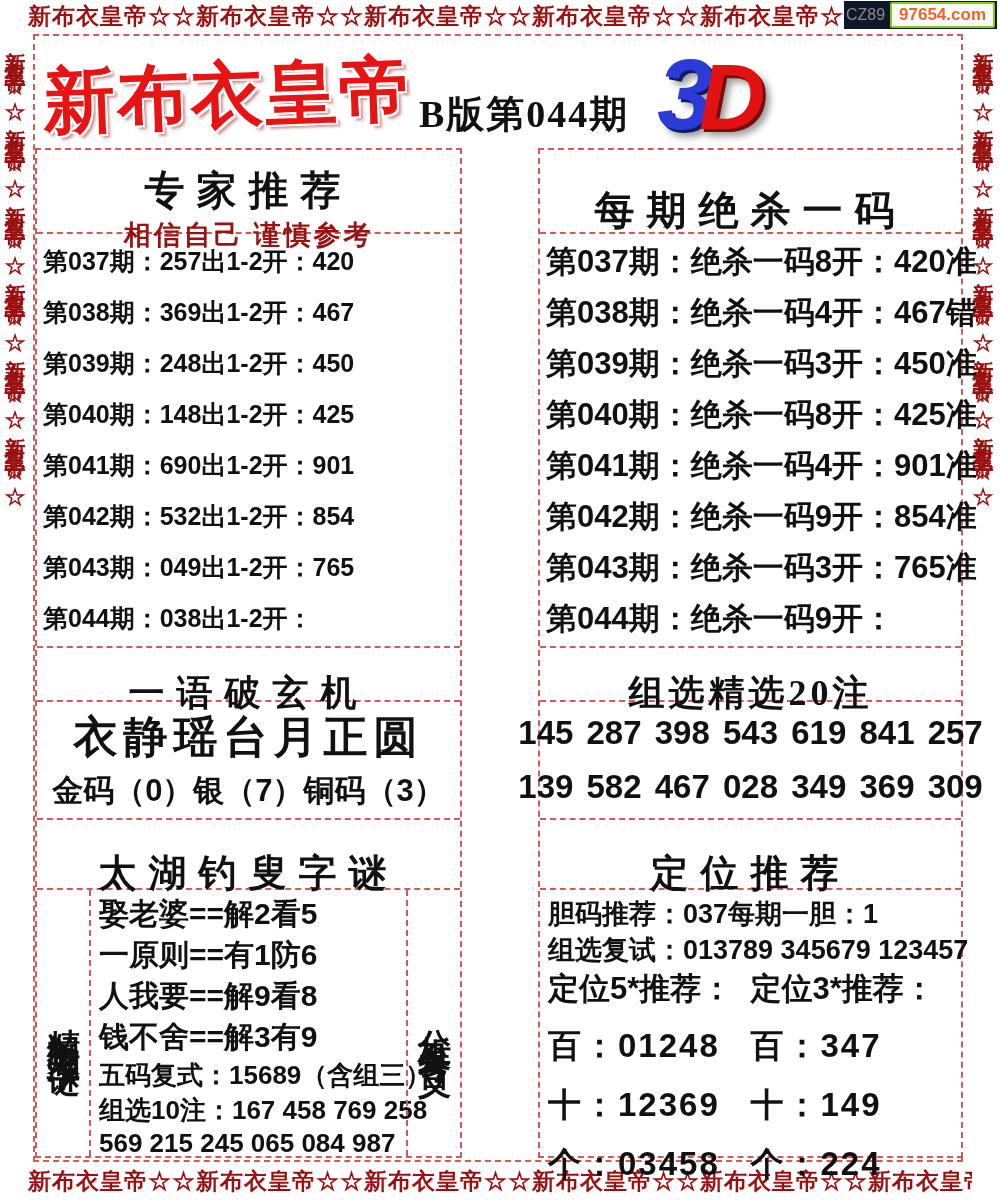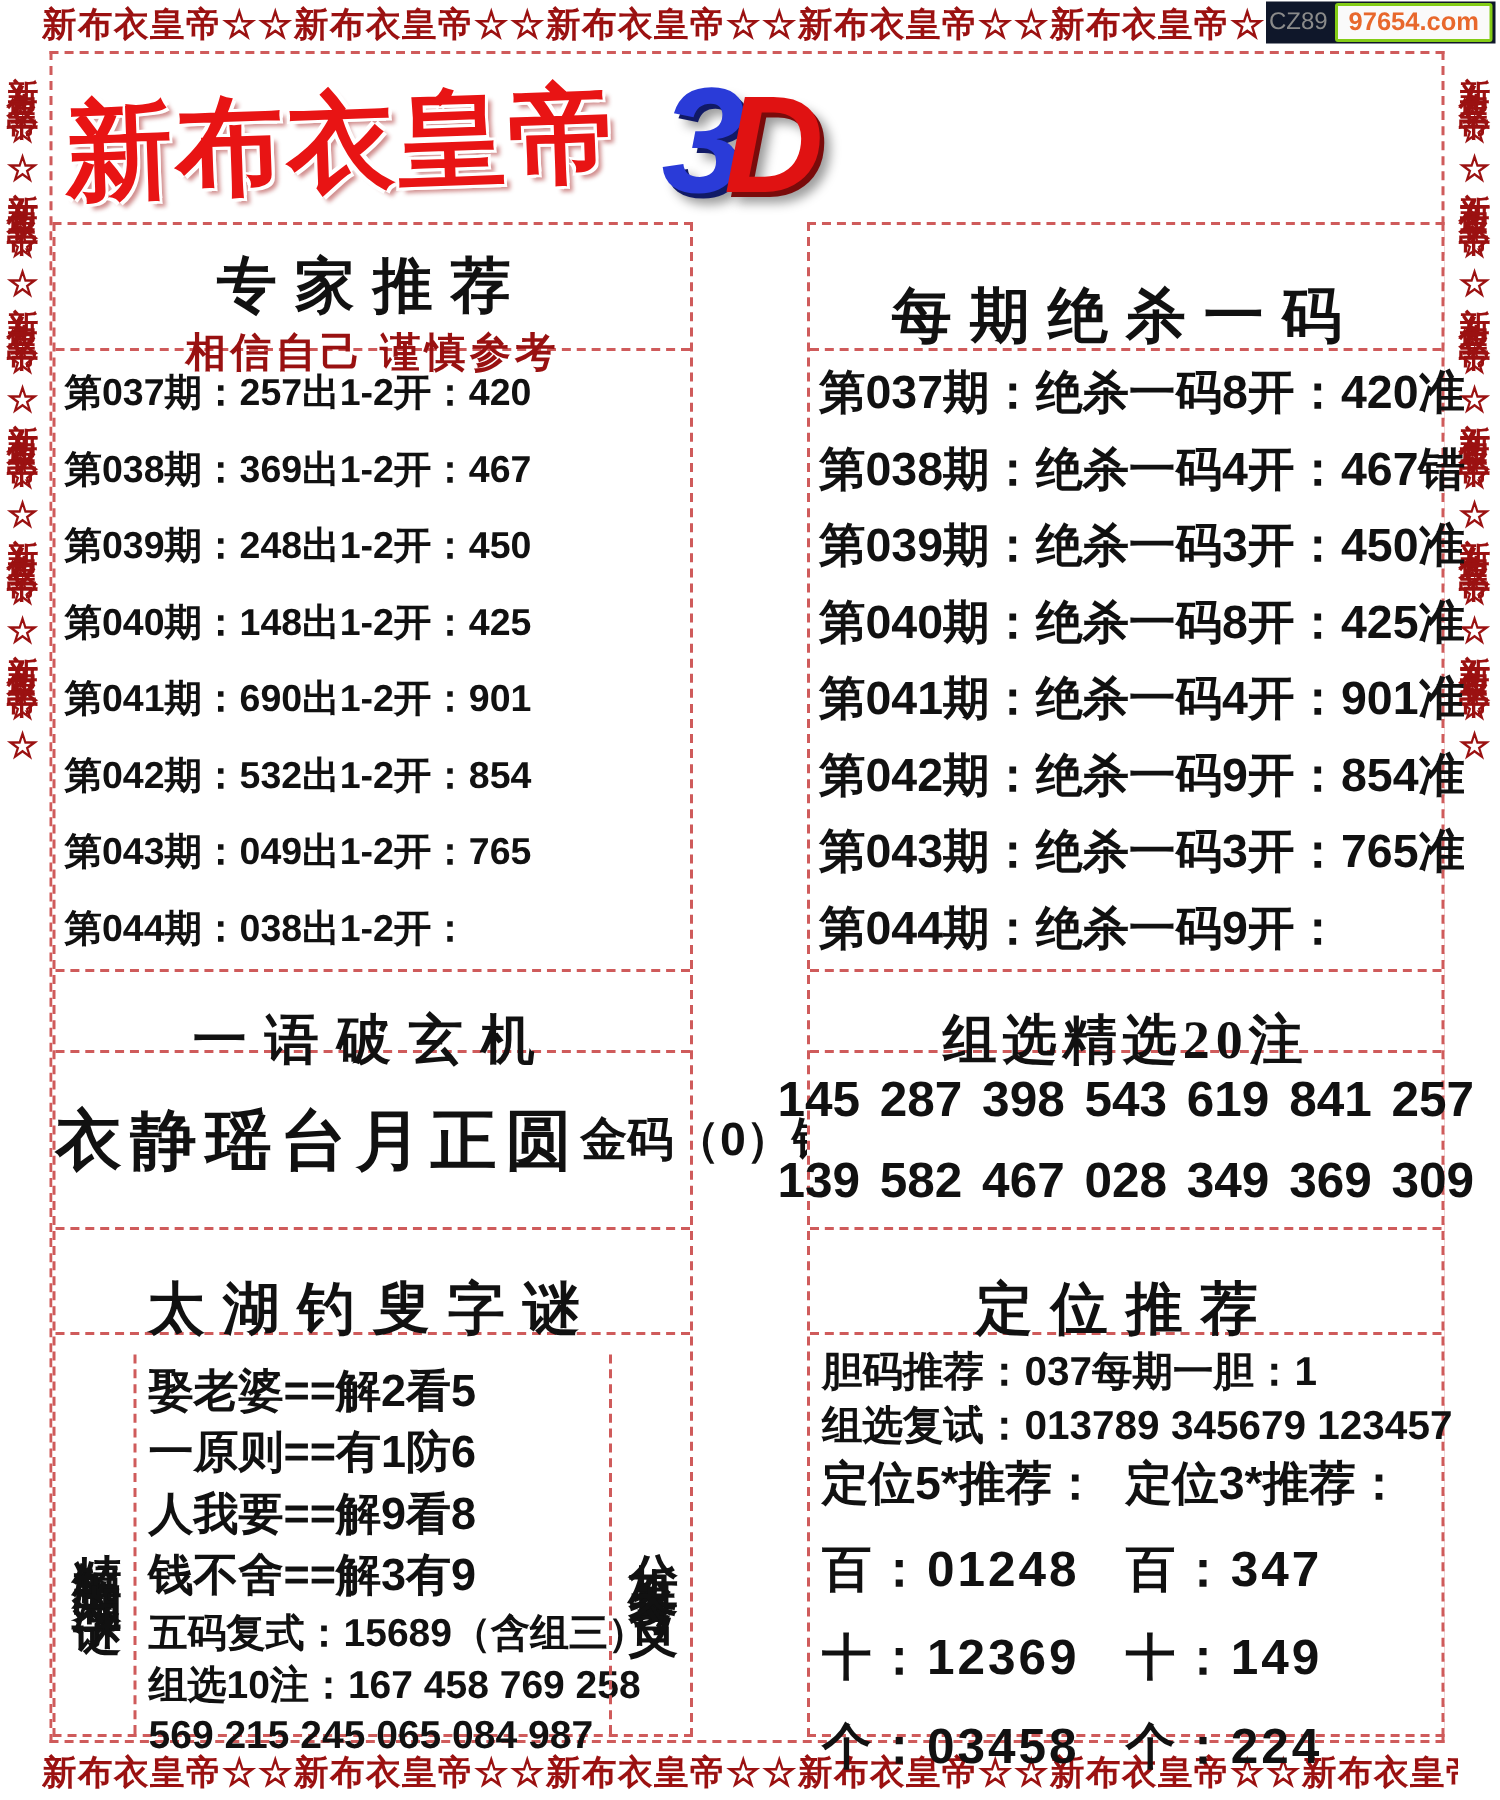--- a/index.html
+++ b/index.html
@@ -72,27 +72,27 @@
   .h-big{font-size:40px;font-weight:bold;color:#111;letter-spacing:12px;line-height:1.1;white-space:nowrap;margin-top:39px;}
   .h-sub{font-size:27px;font-weight:bold;color:#991111;letter-spacing:3px;margin-top:4px;white-space:nowrap;}
   .hdr-1{height:84px;}
   .hdr-2{height:54px;}
   .hdr-3{height:70px;}
   
   .rows{height:414px;display:flex;flex-direction:column;justify-content:space-around;padding:2px 6px;}
   .row{font-size:25px;font-weight:bold;color:#111;white-space:nowrap;letter-spacing:0px;}
   .col-right .row{font-size:31px;}
   
-  .poem{height:118px;display:flex;flex-direction:row;justify-content:space-around;align-items:center;padding:4px 0;}
+  .poem{height:118px;display:flex;flex-direction:column;justify-content:space-around;align-items:center;padding:4px 0;}
   .poem-l1{font-size:44px;font-weight:bold;color:#111;letter-spacing:6px;white-space:nowrap;}
   .poem-l2{font-size:31px;font-weight:bold;color:#111;white-space:nowrap;}
   .numbers{height:118px;display:flex;flex-direction:column;justify-content:space-around;align-items:center;padding:4px 0;}
   .num-line{font-size:33px;font-weight:bold;color:#111;white-space:nowrap;word-spacing:4px;}
   
-  .puzzle{flex:1;display:flex;min-height:0;margin-top:13px;}
+  .puzzle{flex:1;display:flex;min-height:0;}
   .vstrip{
     width:54px;writing-mode:vertical-rl;text-orientation:upright;
     display:flex;align-items:center;justify-content:center;
     font-size:33px;font-weight:bold;color:#111;letter-spacing:7px;
     font-family:"Liberation Serif", serif;box-sizing:border-box;
   }
   .vstrip-l{border-right:2px dashed #cf5b5b;}
   .vstrip-r{border-left:2px dashed #cf5b5b;}
   .plines{flex:1;display:flex;flex-direction:column;justify-content:space-around;padding:4px 8px;min-width:0;}
   .pline{font-size:30px;font-weight:bold;color:#111;white-space:nowrap;}
@@ -115,20 +115,21 @@
 
 <div class="url-box">
   <span class="url-code">CZ89</span>
   <span class="url-link">97654.com</span>
 </div>
 
 <div class="content">
 
   <div class="masthead">
     <div class="logo">新布衣皇帝</div>
+    <div class="edition">B版第044期</div>
     <div class="logo3d">
       <span class="g3">3</span><span class="gd">D</span>
     </div>
   </div>
 
   <div class="col col-left">
     <div class="sec sec-header hdr-1">
       <div class="h-big">专家推荐</div>
       <div class="h-sub">相信自己 谨慎参考</div>
     </div>

